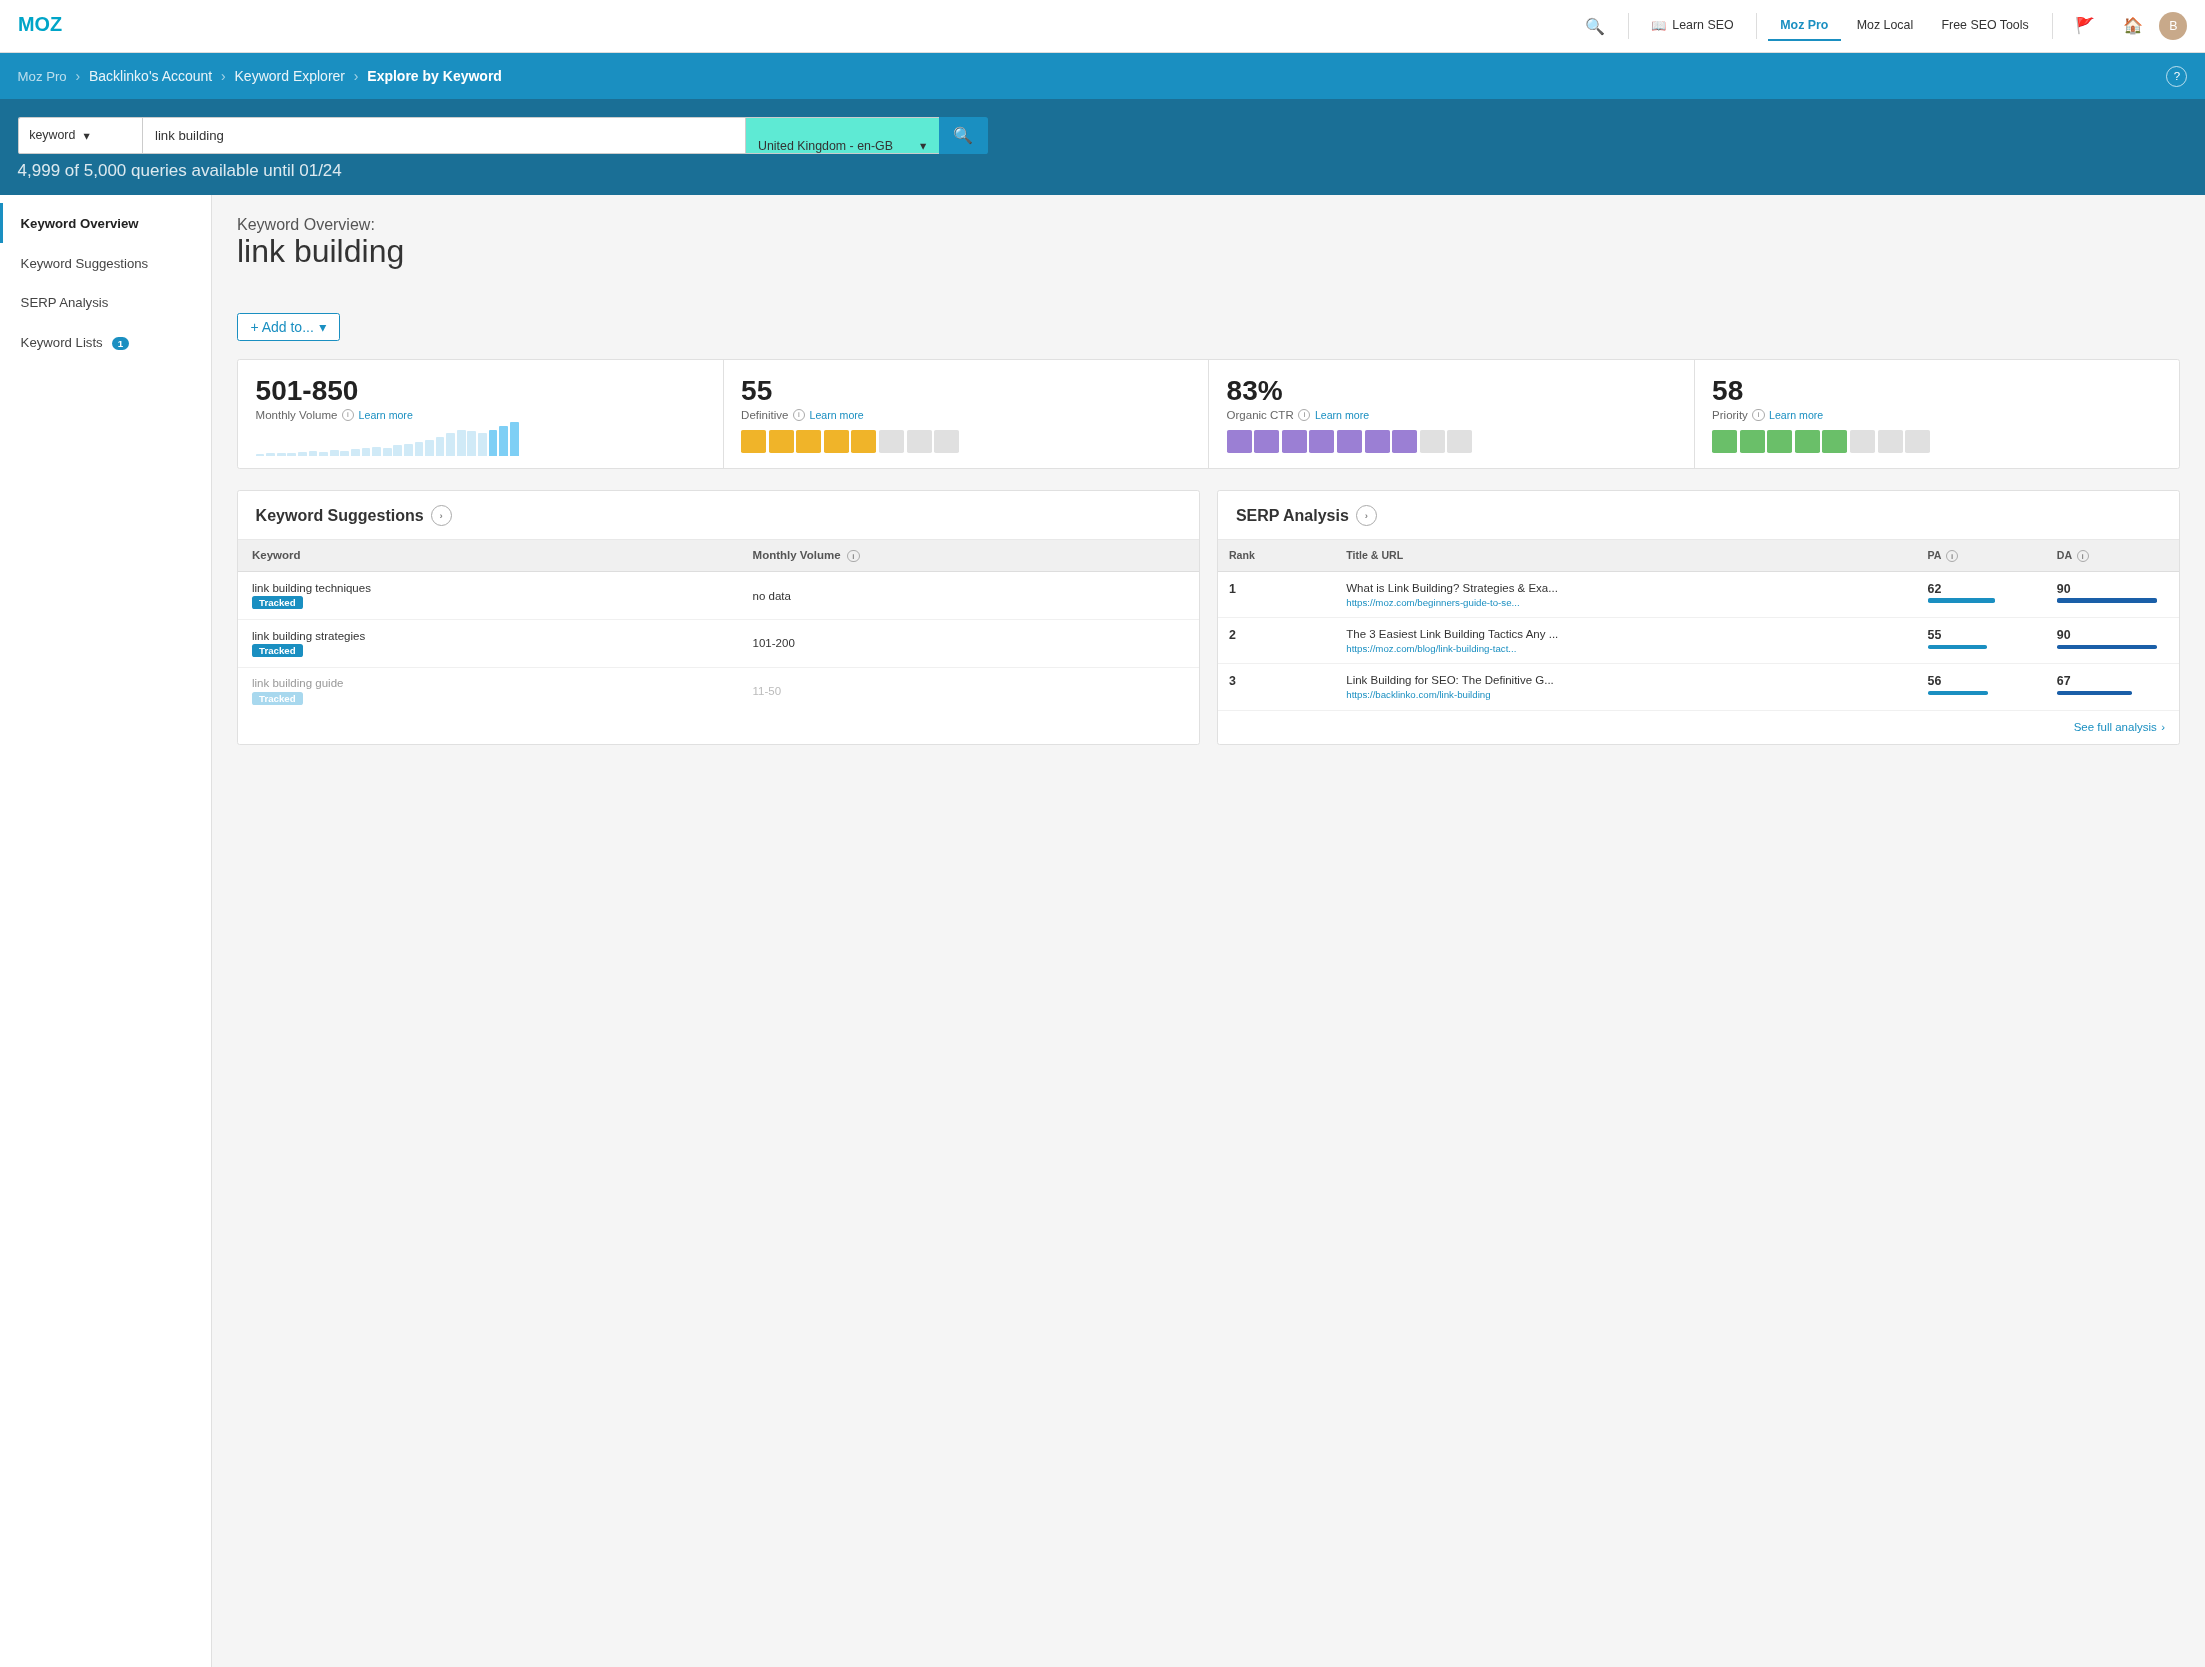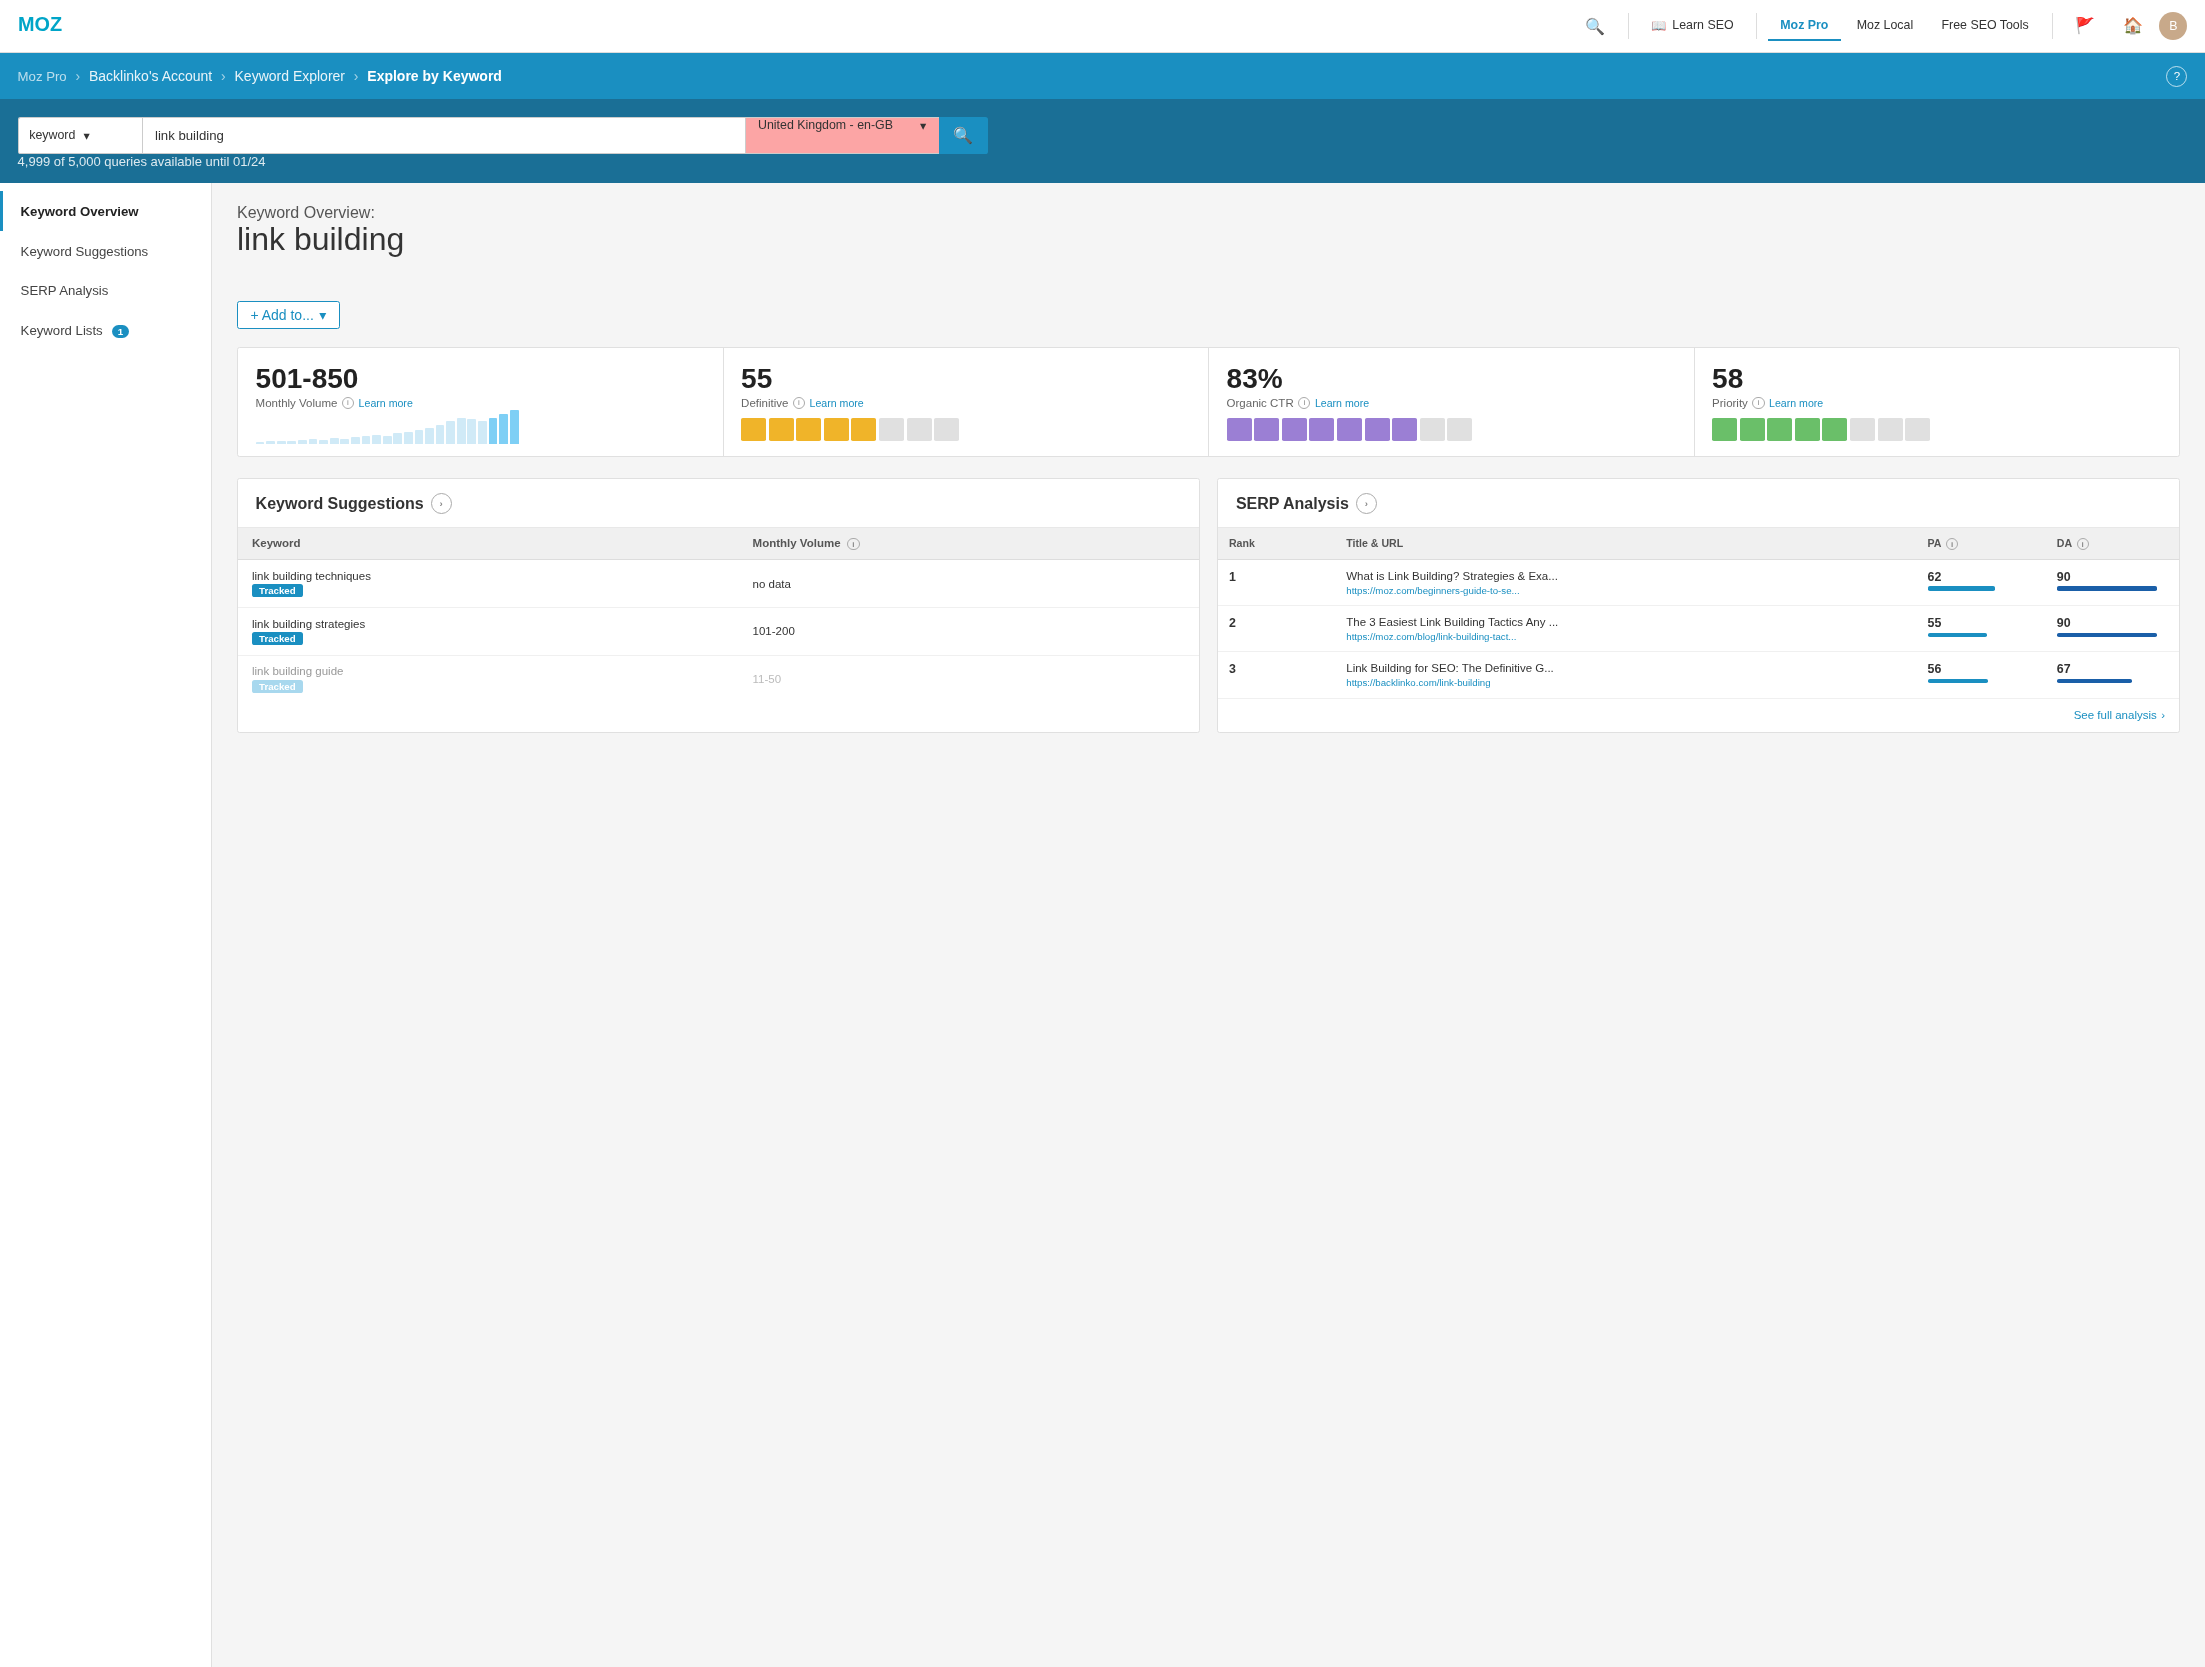--- a/index.html
+++ b/index.html
@@ -126,27 +126,27 @@
       flex: 1;
       border: 0.9px solid #ccc;
       border-right: none;
       padding: 0 12.4px;
       height: 37px;
       font-size: 13.2px;
       color: #333;
       outline: none;
     }
     .search-locale-select {
-      background: #fca5a5;
+      background: #5eead4;
       border: 0.9px solid #ccc;
       border-right: none;
       padding: 0 12.4px;
       height: 37px;
       display: flex;
-      align-items: flex-start;
+      align-items: flex-end;
       gap: 7px;
       cursor: pointer;
       min-width: 194px;
       font-size: 12.4px;
       color: #333;
     }
     .search-btn {
       background: #1a8fc1;
       border: none;
       width: 49px;
@@ -154,21 +154,22 @@
       display: flex;
       align-items: center;
       justify-content: center;
       cursor: pointer;
       border-radius: 0 2.6px 2.6px 0;
       color: #fff;
       font-size: 16px;
     }
     .queries-info {
       color: rgba(255,255,255,0.85);
-      font-size: 13px;
+      font-size: 17px;
+      margin-top: 7px;
     }
 
     
     .main-layout {
       display: flex;
       min-height: calc(100vh - 152px);
     }
 
     
     .sidebar {

